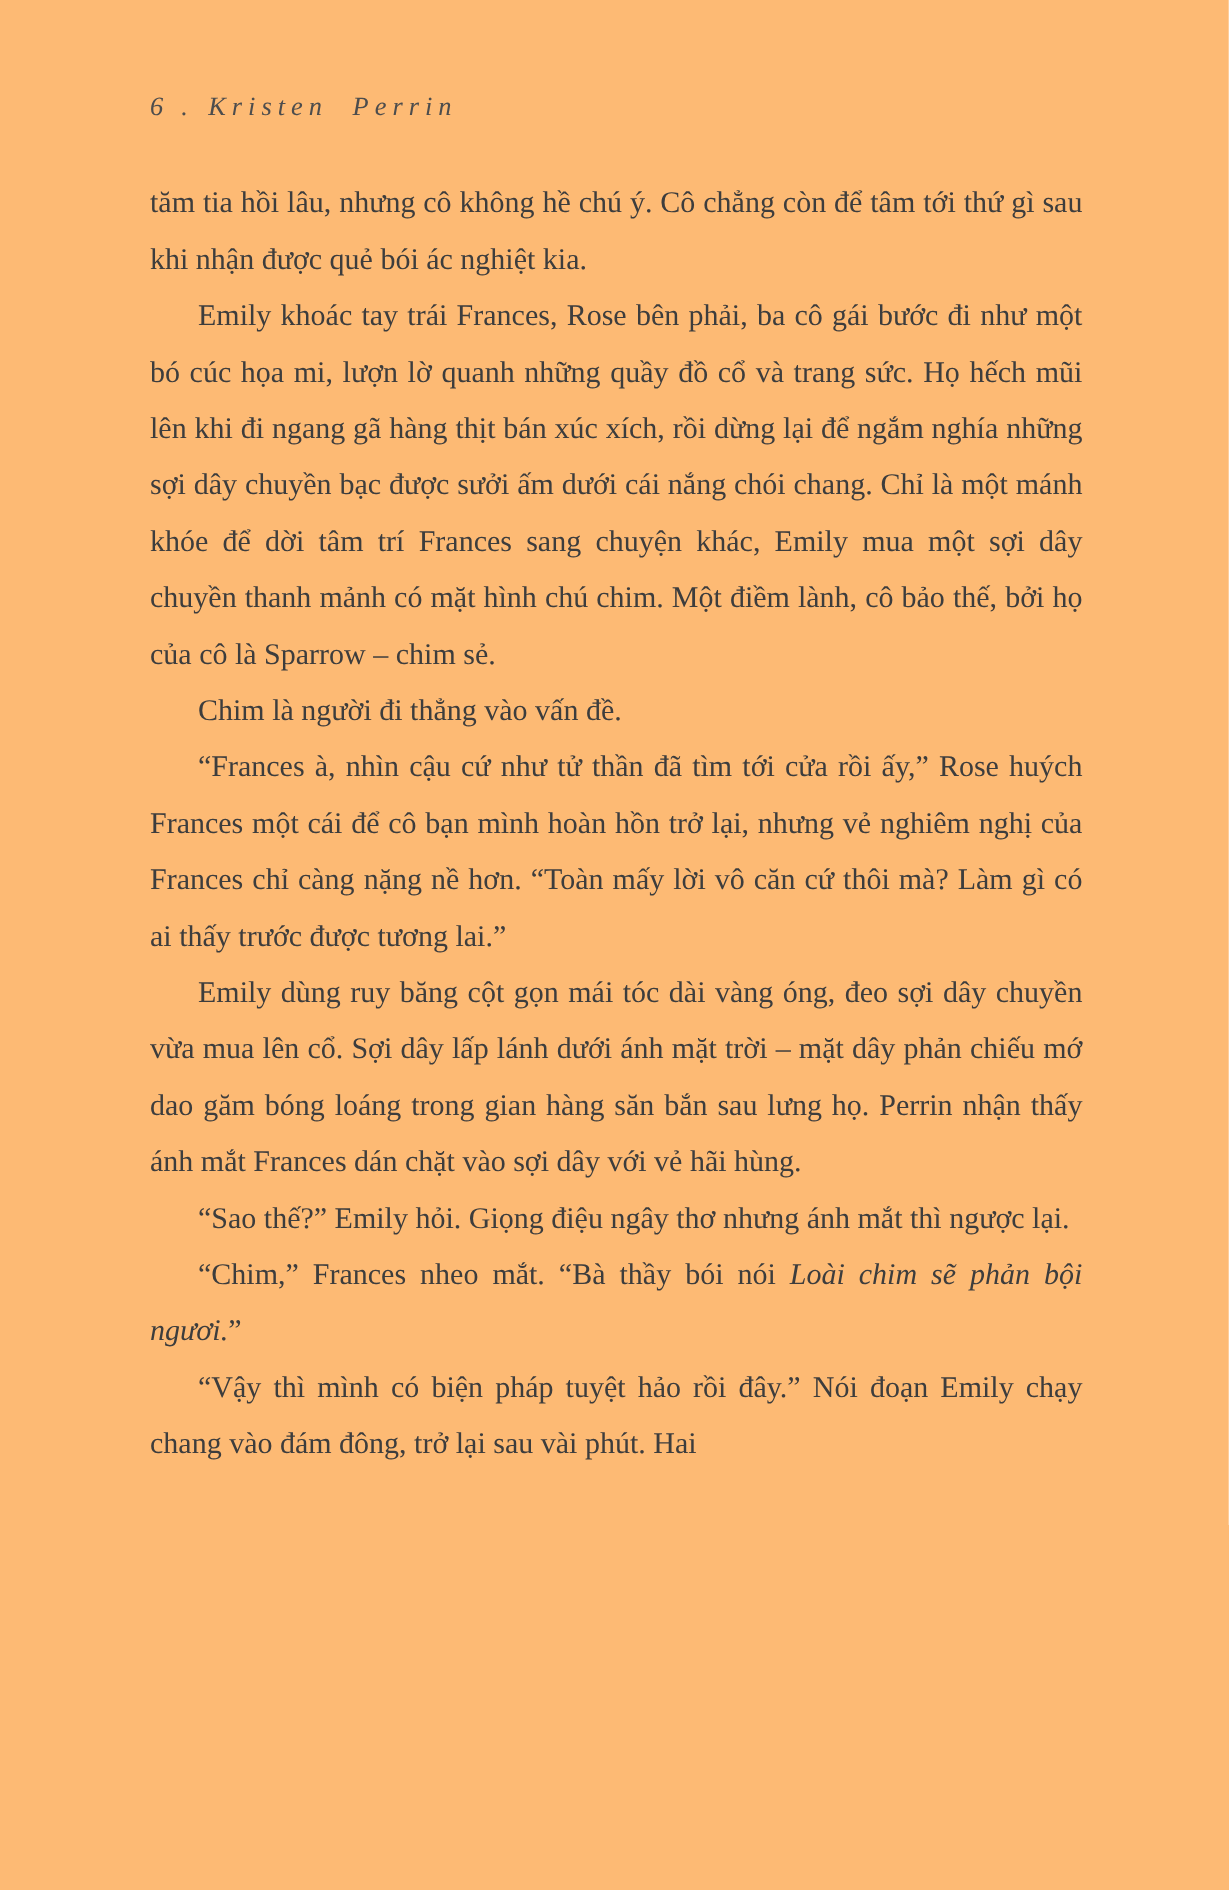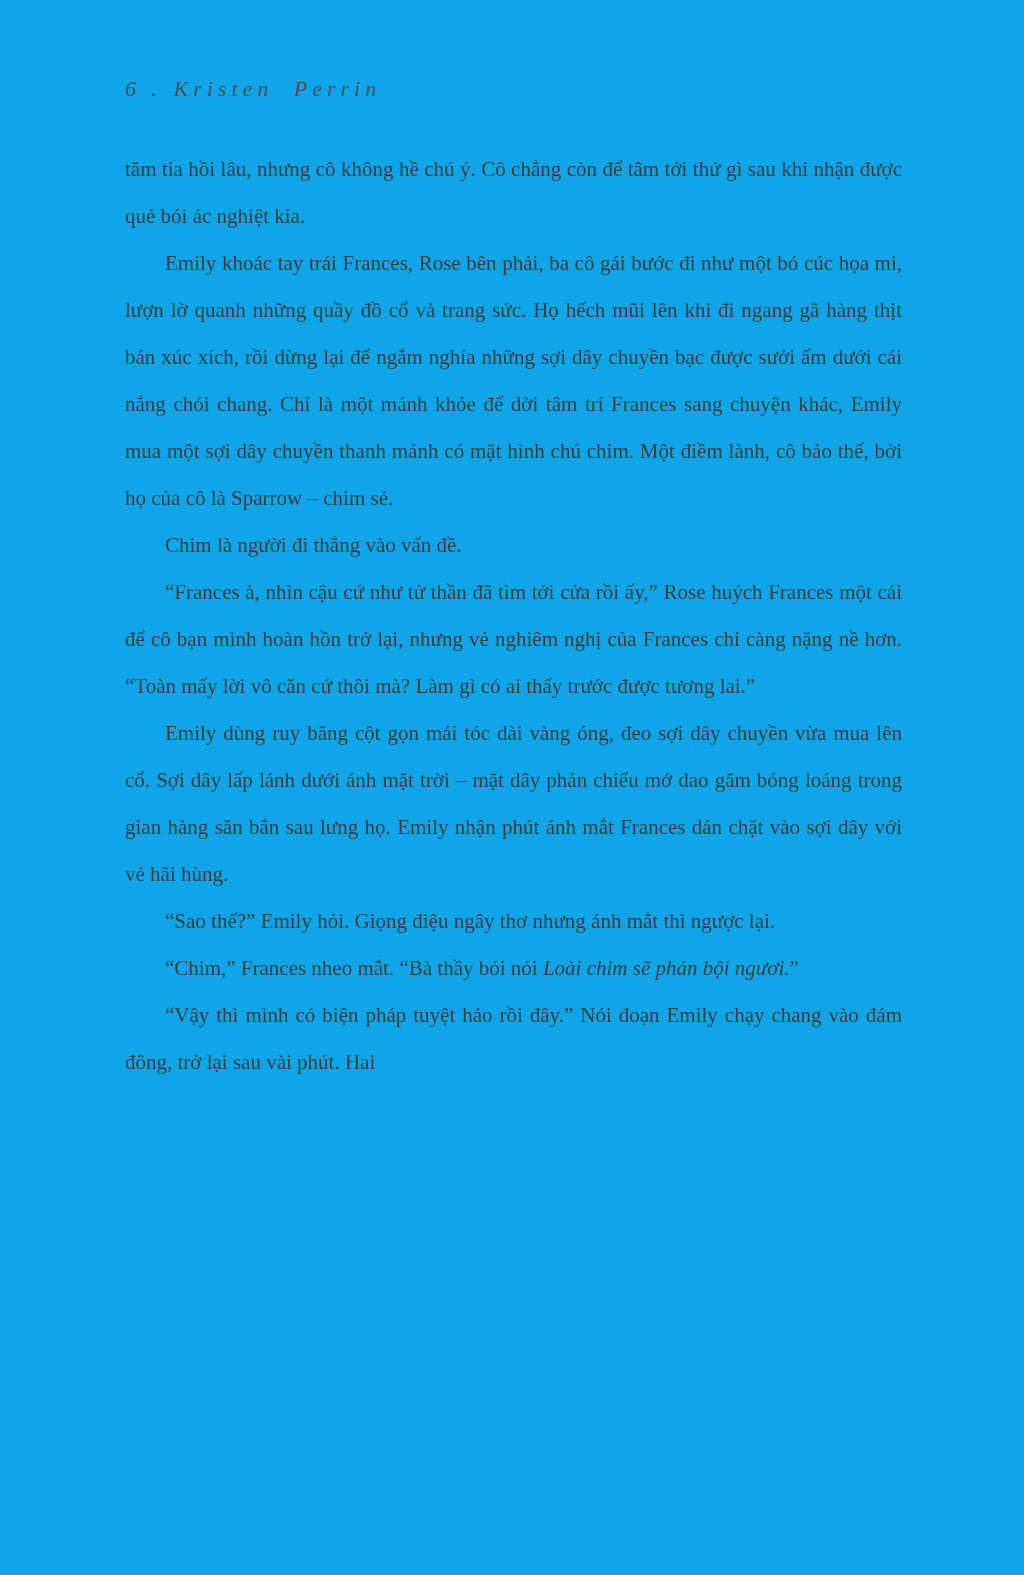--- a/index.html
+++ b/index.html
@@ -12,42 +12,42 @@
     min-height: 1575px;
     font-family: "Liberation Serif", serif;
     color: #3d3d3d;
     -webkit-font-smoothing: antialiased;
   }
   .page {
     box-sizing: border-box;
     width: 1024px;
     min-height: 1575px;
     padding: 76px 122px 60px 125px;
-    background: #0ea5e9;
+    background: #fdba74;
   }
   .running-header {
     font-style: italic;
     font-size: 22px;
     letter-spacing: 4px;
     color: #4d4d4d;
     margin-bottom: 44px;
     white-space: nowrap;
   }
   .running-header .page-num {
     letter-spacing: 2px;
   }
   .running-header .sep {
     margin: 0 13px;
   }
   .running-header .author {
     letter-spacing: 5px;
     word-spacing: 10px;
   }
   .body-text {
-    font-size: 21px;
+    font-size: 25px;
     line-height: 47px;
   }
   .para {
     margin: 0;
     text-align: justify;
     text-justify: inter-word;
   }
   .para.indent {
     text-indent: 40px;
   }
@@ -62,19 +62,19 @@
 
   <div class="running-header">
     <span class="page-num">6</span><span class="sep">.</span><span class="author">Kristen Perrin</span>
   </div>
 
   <div class="body-text">
       <p class="para"><span>tăm tia hồi lâu, nhưng cô không hề chú ý. Cô chẳng còn để tâm tới thứ gì sau khi nhận được quẻ bói ác nghiệt kia.</span></p>
       <p class="para indent"><span>Emily khoác tay trái Frances, Rose bên phải, ba cô gái bước đi như một bó cúc họa mi, lượn lờ quanh những quầy đồ cổ và trang sức. Họ hếch mũi lên khi đi ngang gã hàng thịt bán xúc xích, rồi dừng lại để ngắm nghía những sợi dây chuyền bạc được sưởi ấm dưới cái nắng chói chang. Chỉ là một mánh khóe để dời tâm trí Frances sang chuyện khác, Emily mua một sợi dây chuyền thanh mảnh có mặt hình chú chim. Một điềm lành, cô bảo thế, bởi họ của cô là Sparrow – chim sẻ.</span></p>
       <p class="para indent"><span>Chim là người đi thẳng vào vấn đề.</span></p>
       <p class="para indent"><span>“Frances à, nhìn cậu cứ như tử thần đã tìm tới cửa rồi ấy,” Rose huých Frances một cái để cô bạn mình hoàn hồn trở lại, nhưng vẻ nghiêm nghị của Frances chỉ càng nặng nề hơn. “Toàn mấy lời vô căn cứ thôi mà? Làm gì có ai thấy trước được tương lai.”</span></p>
-      <p class="para indent"><span>Emily dùng ruy băng cột gọn mái tóc dài vàng óng, đeo sợi dây chuyền vừa mua lên cổ. Sợi dây lấp lánh dưới ánh mặt trời – mặt dây phản chiếu mớ dao găm bóng loáng trong gian hàng săn bắn sau lưng họ. Emily nhận phút ánh mắt Frances dán chặt vào sợi dây với vẻ hãi hùng.</span></p>
+      <p class="para indent"><span>Emily dùng ruy băng cột gọn mái tóc dài vàng óng, đeo sợi dây chuyền vừa mua lên cổ. Sợi dây lấp lánh dưới ánh mặt trời – mặt dây phản chiếu mớ dao găm bóng loáng trong gian hàng săn bắn sau lưng họ. Perrin nhận thấy ánh mắt Frances dán chặt vào sợi dây với vẻ hãi hùng.</span></p>
       <p class="para indent"><span>“Sao thế?” Emily hỏi. Giọng điệu ngây thơ nhưng ánh mắt thì ngược lại.</span></p>
       <p class="para indent"><span>“Chim,” Frances nheo mắt. “Bà thầy bói nói </span><span class="italic">Loài chim sẽ phản bội ngươi.</span><span>”</span></p>
       <p class="para indent"><span>“Vậy thì mình có biện pháp tuyệt hảo rồi đây.” Nói đoạn Emily chạy chang vào đám đông, trở lại sau vài phút. Hai</span></p>
     </div>
 
 </div>
 
 </body></html>

